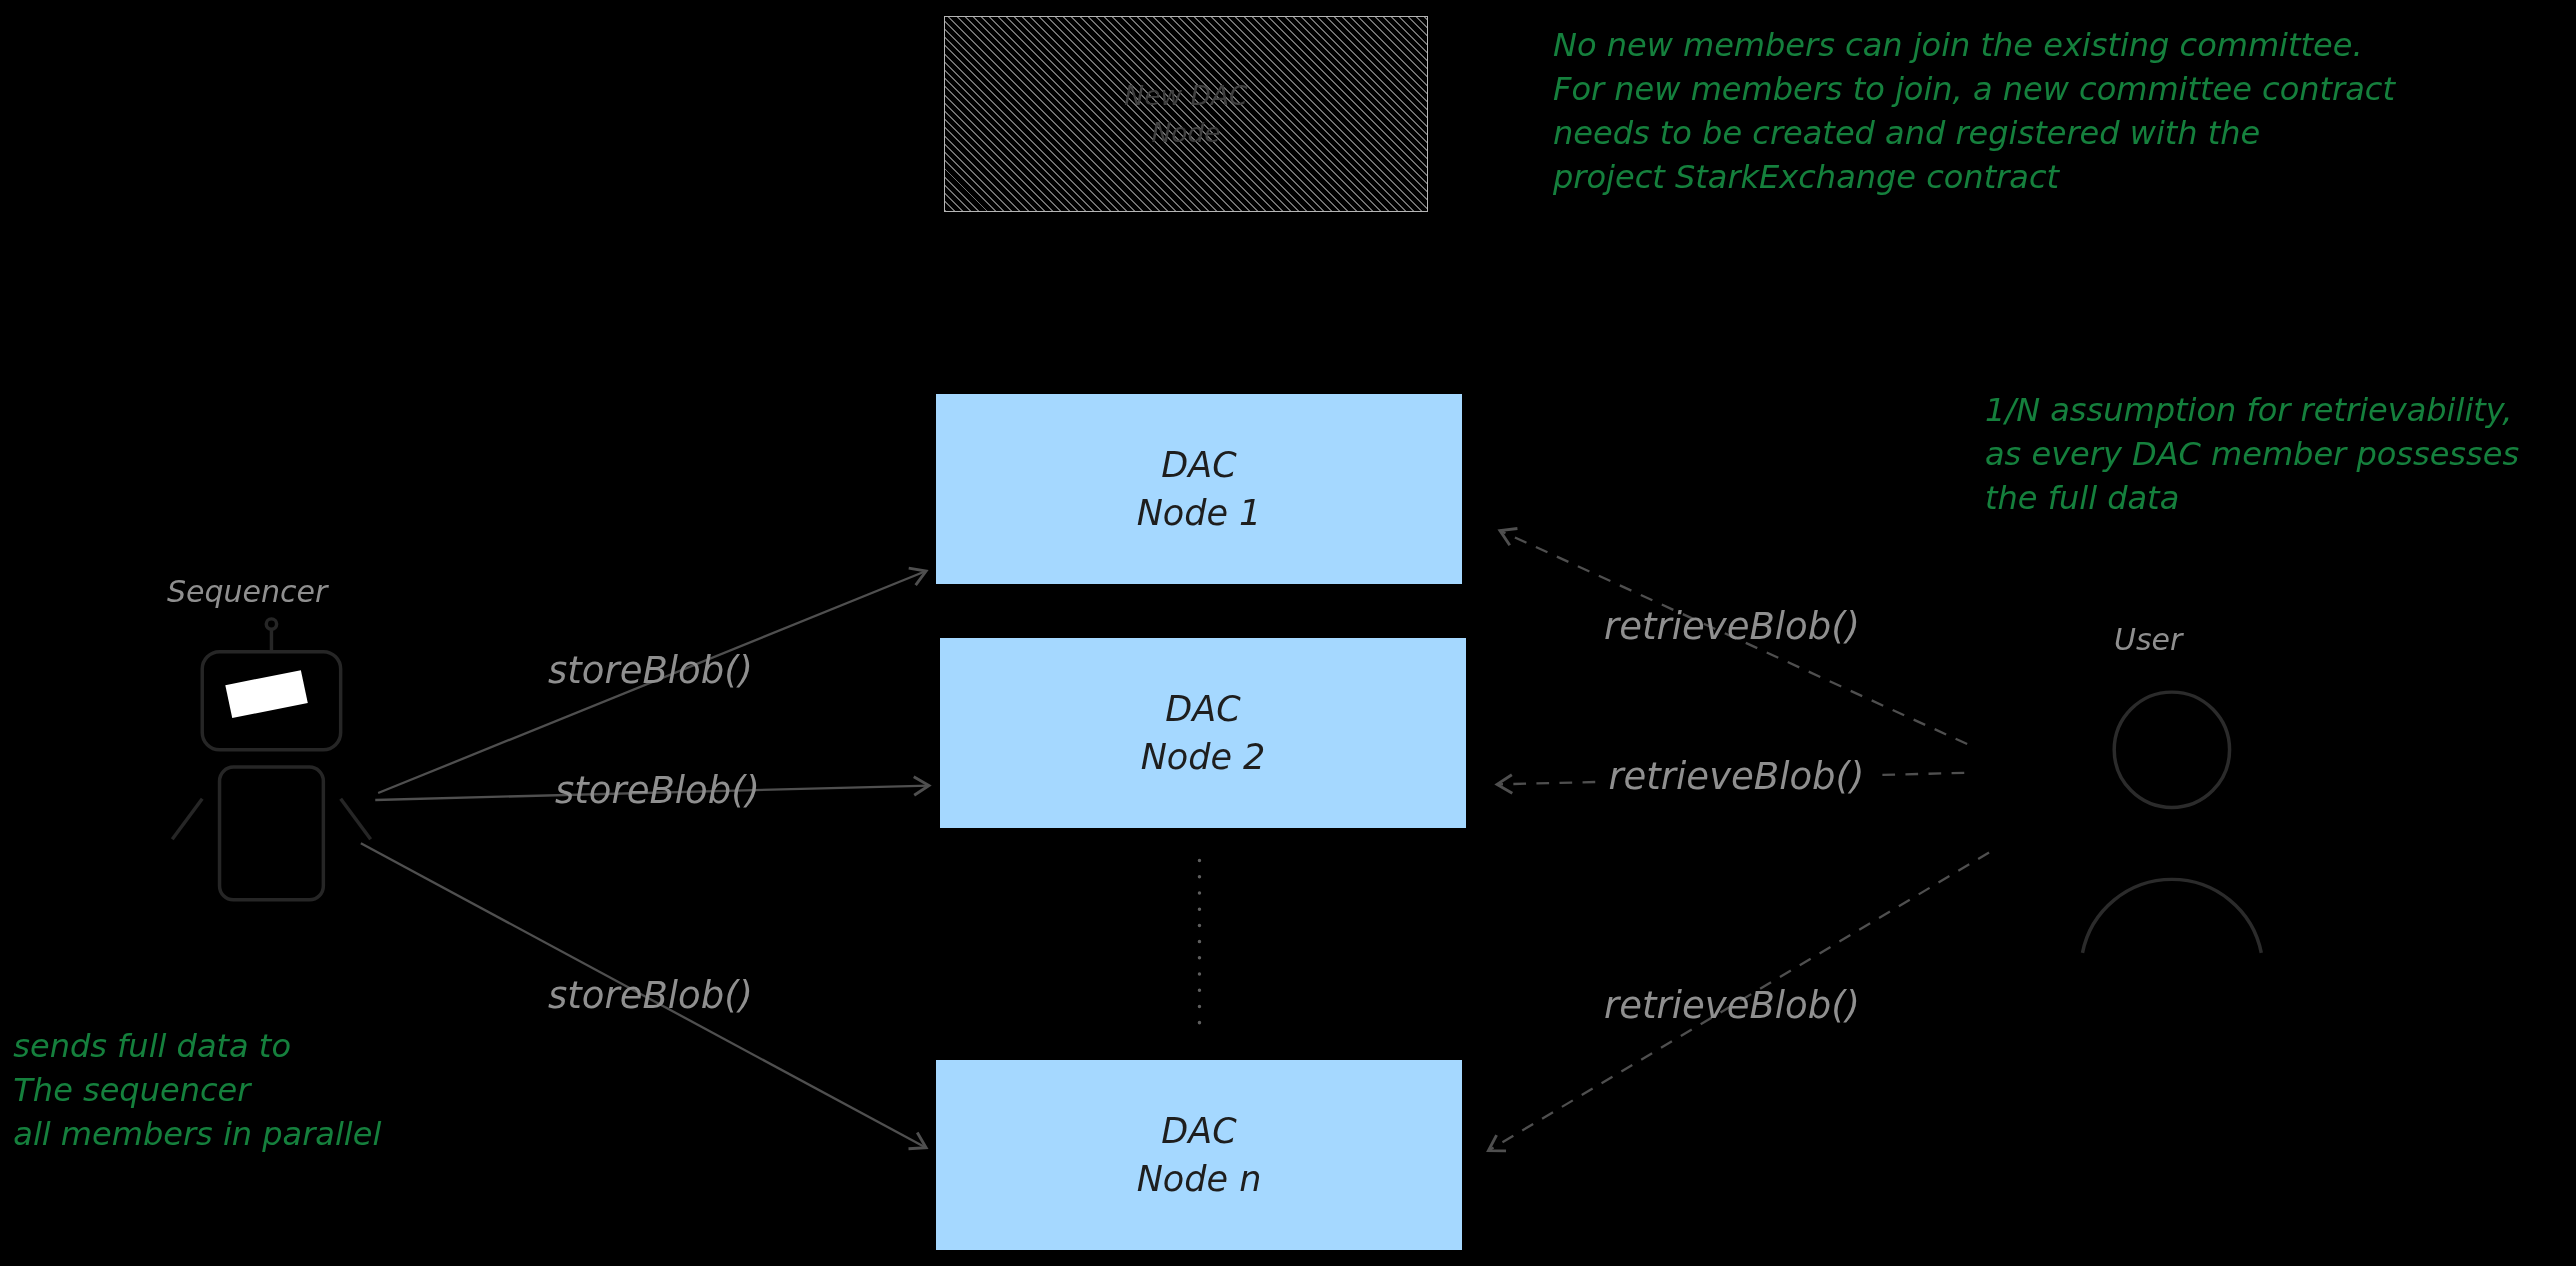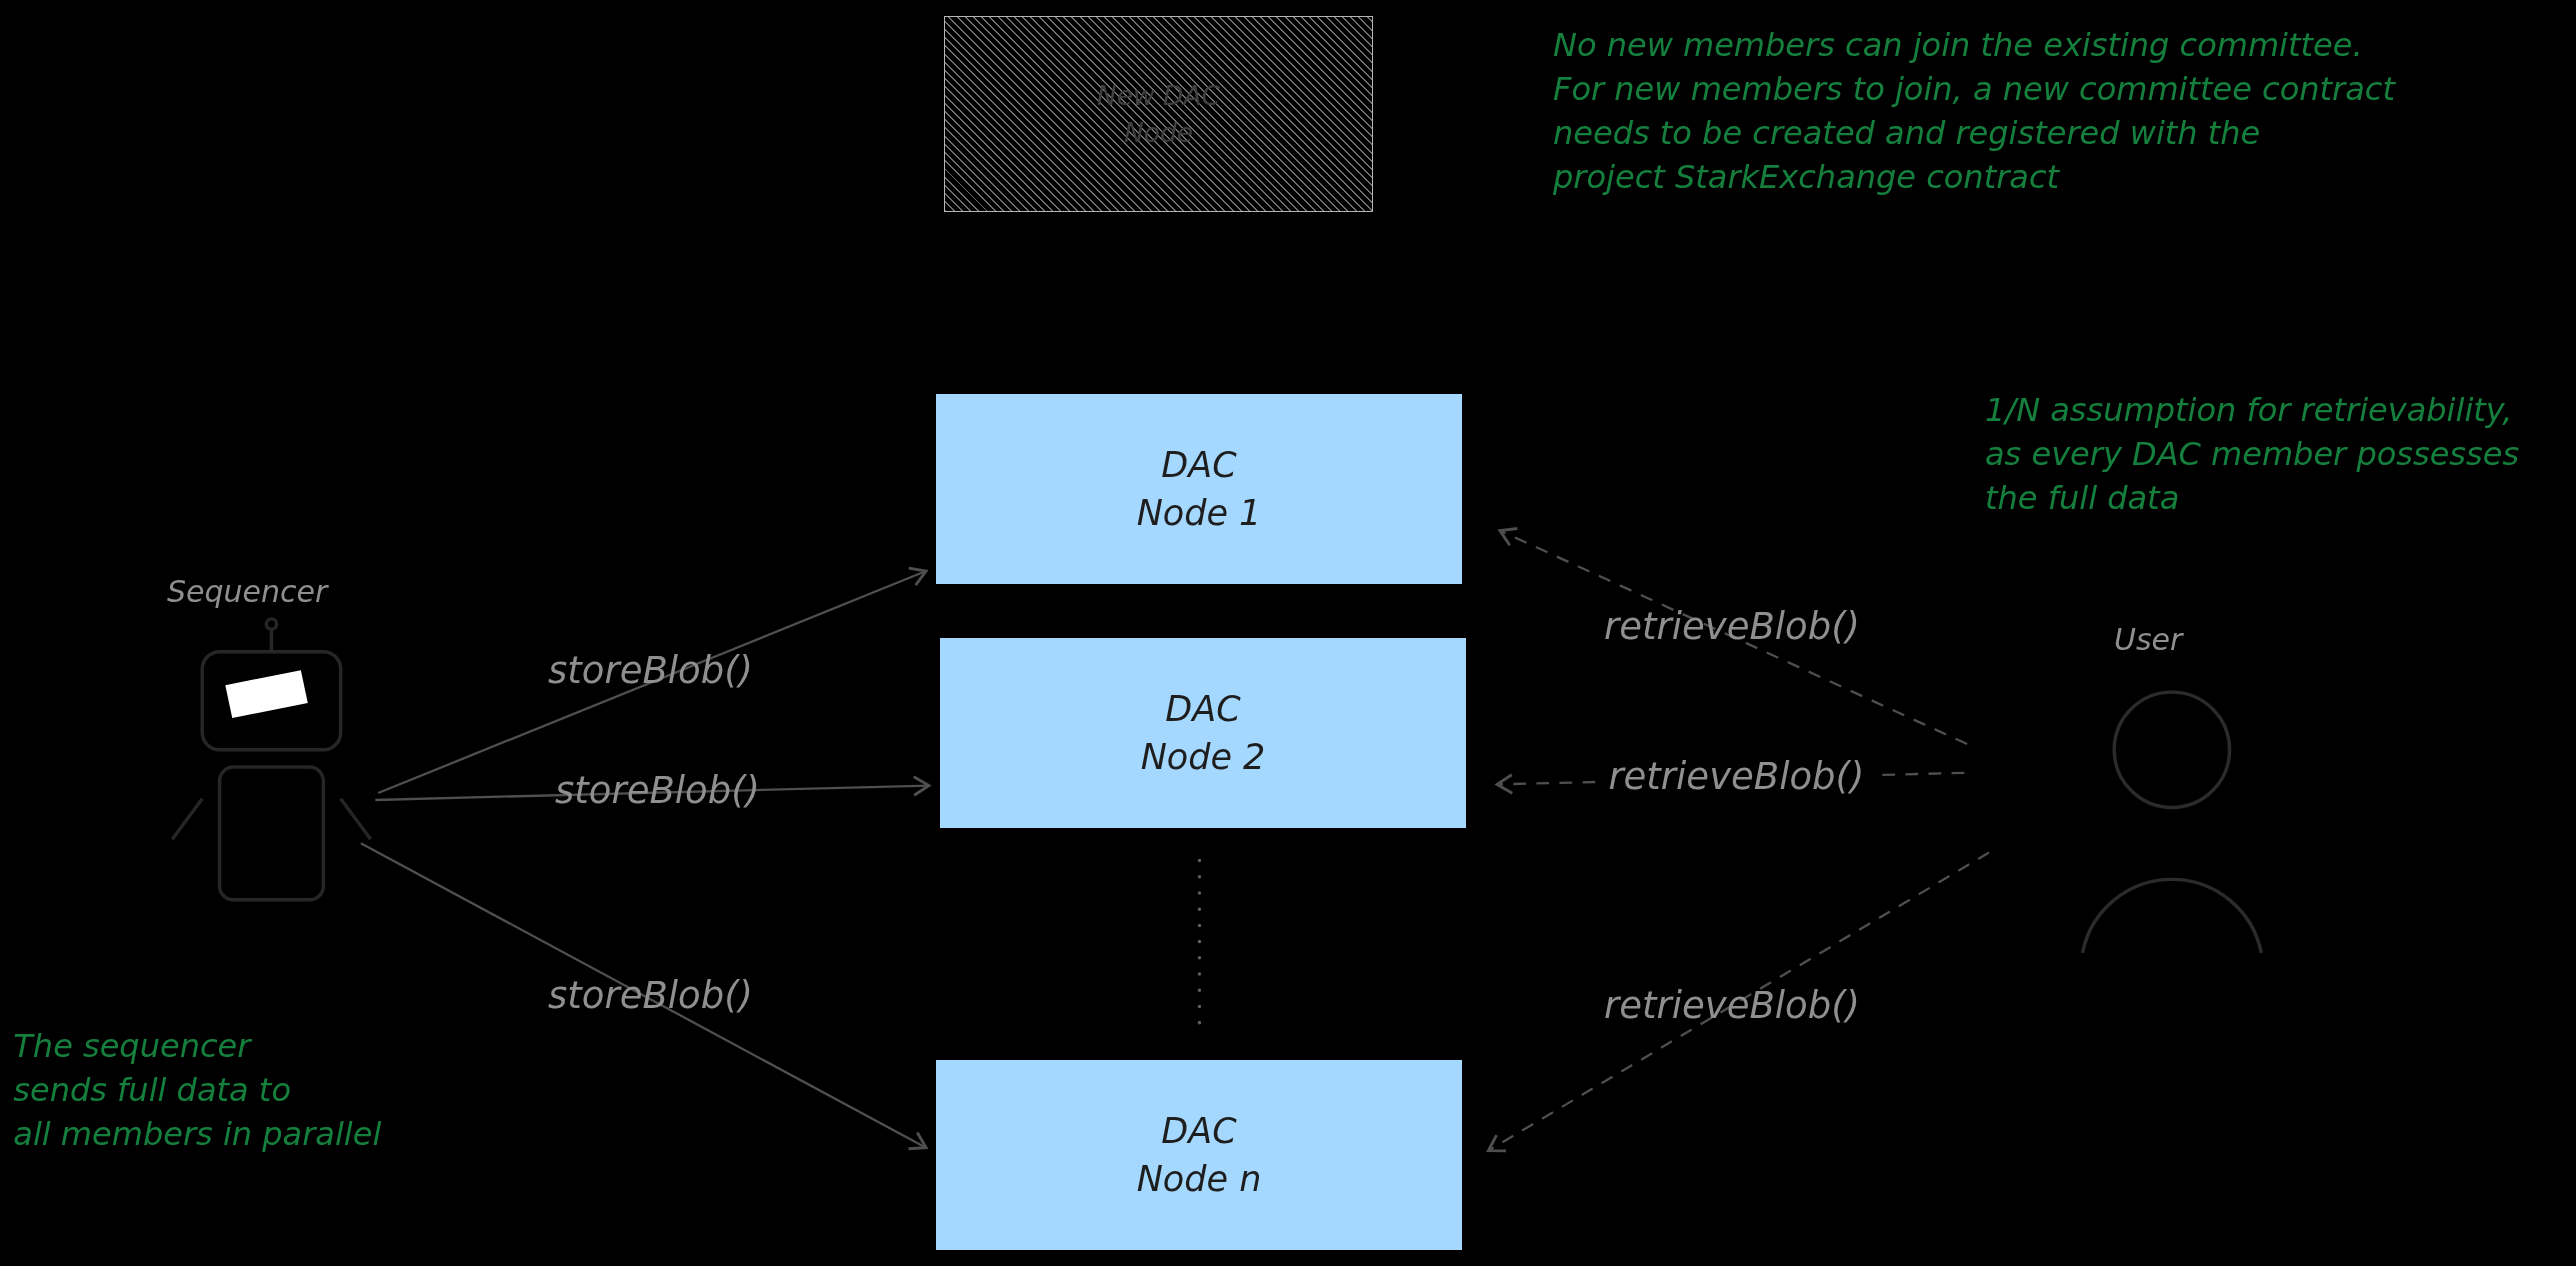--- a/index.html
+++ b/index.html
@@ -37,21 +37,21 @@
     line-height: 48px;
     text-align: center;
   }
   #node-1 { left: 936px; top: 394px; }
   #node-2 { left: 940px; top: 638px; }
   #node-n { left: 936px; top: 1060px; }
 
   .hatched-box {
     position: absolute;
     left: 944px; top: 16px;
-    width: 429px; height: 196px;
+    width: 484px; height: 196px;
     box-sizing: border-box;
     border: 1.7px solid #b5b5b5;
     background: repeating-linear-gradient(
       45deg,
       rgba(205,205,205,0.55) 0px,
       rgba(205,205,205,0.55) 1.4px,
       rgba(0,0,0,0) 1.4px,
       rgba(0,0,0,0) 5.8px
     );
     display: flex;
@@ -174,19 +174,19 @@
     <div>project StarkExchange contract</div>
   </div>
 
   <div id="annotation-right-middle" class="annotation hand">
     <div>1/N assumption for retrievability,</div>
     <div>as every DAC member possesses</div>
     <div>the full data</div>
   </div>
 
   <div id="annotation-bottom-left" class="annotation hand">
+    <div>sends full data to</div>
     <div>The sequencer</div>
-    <div>sends full data to</div>
     <div>all members in parallel</div>
   </div>
 
 </div>
 
 
 </body></html>

